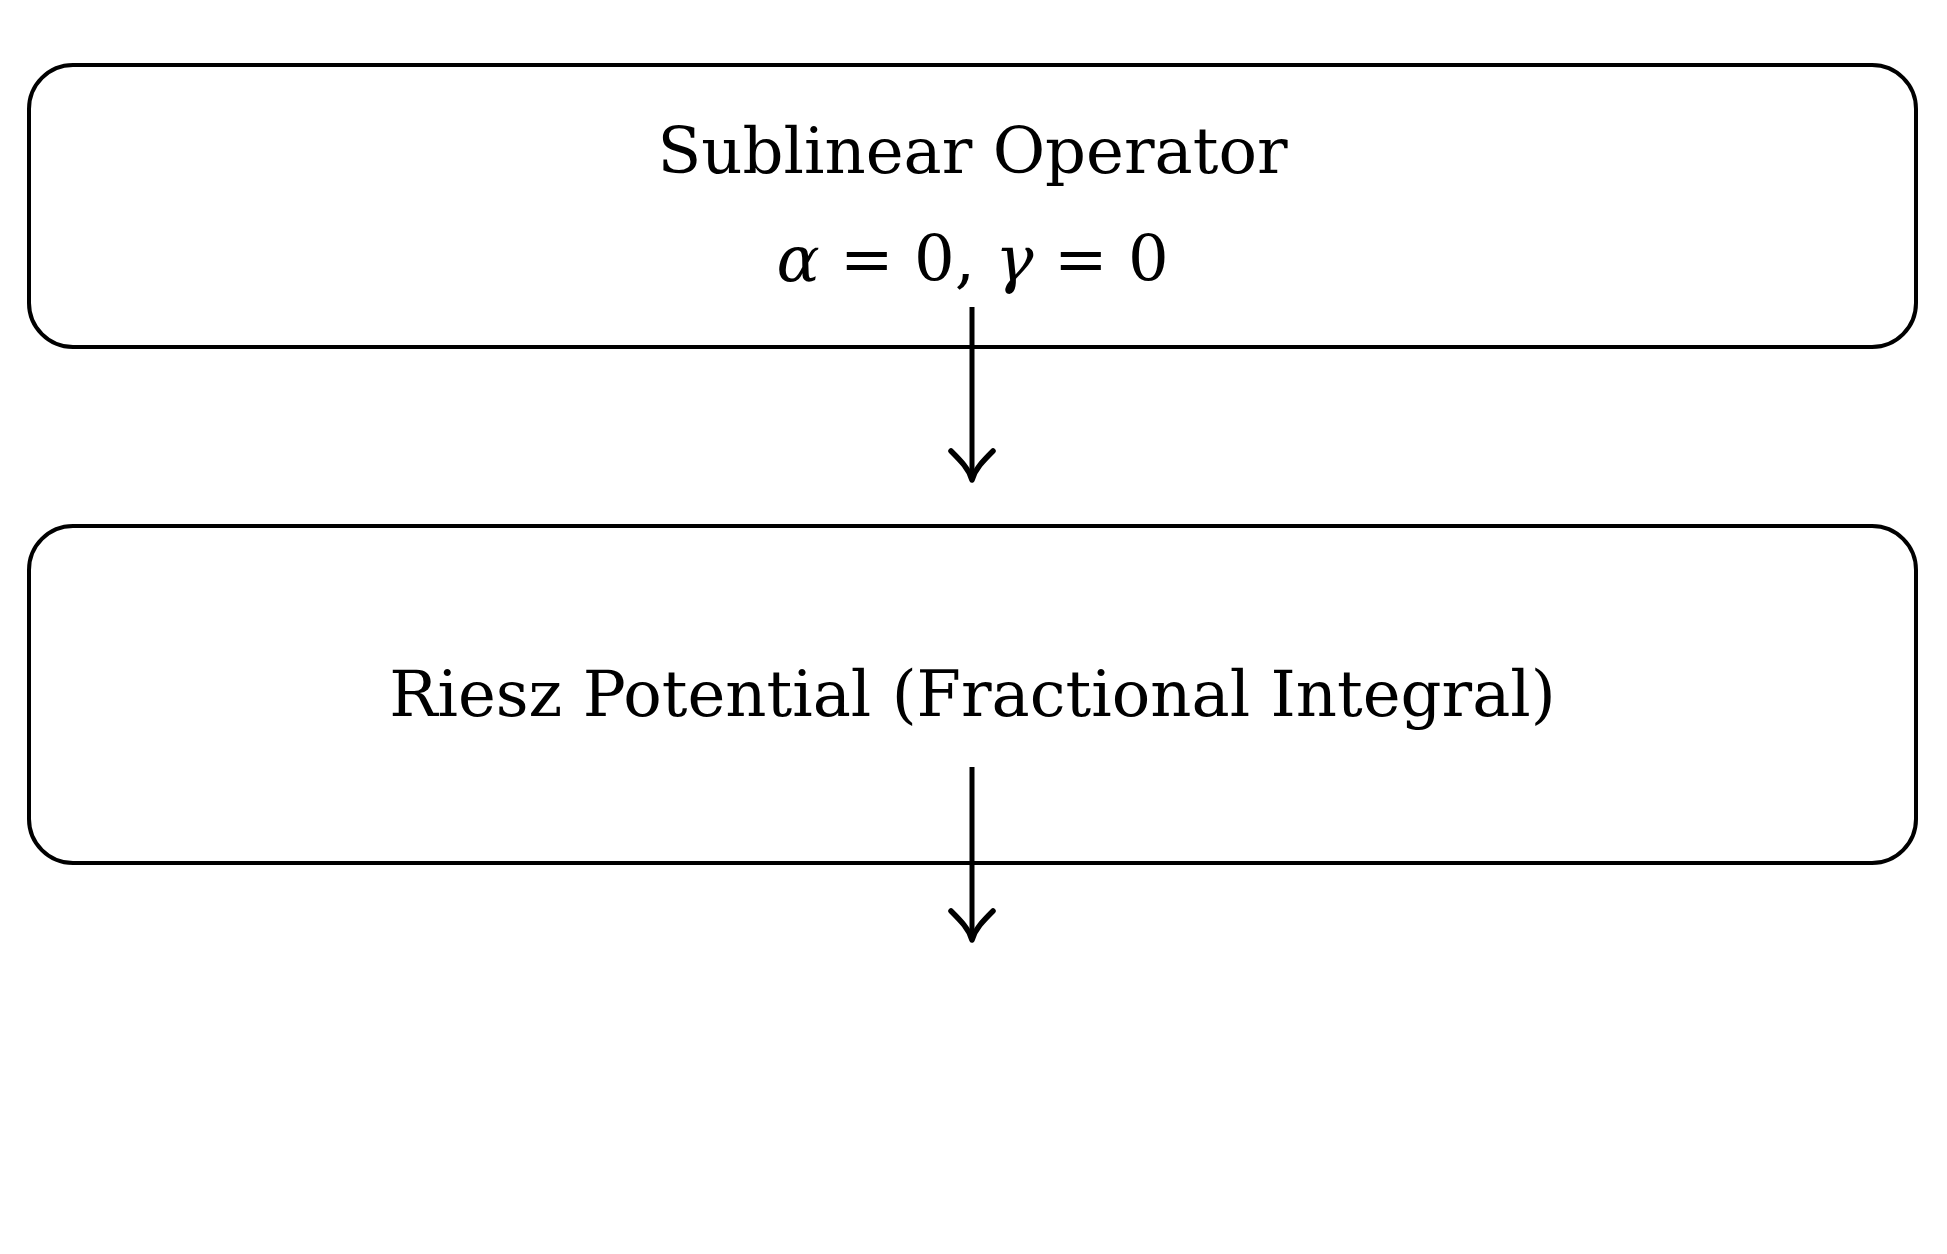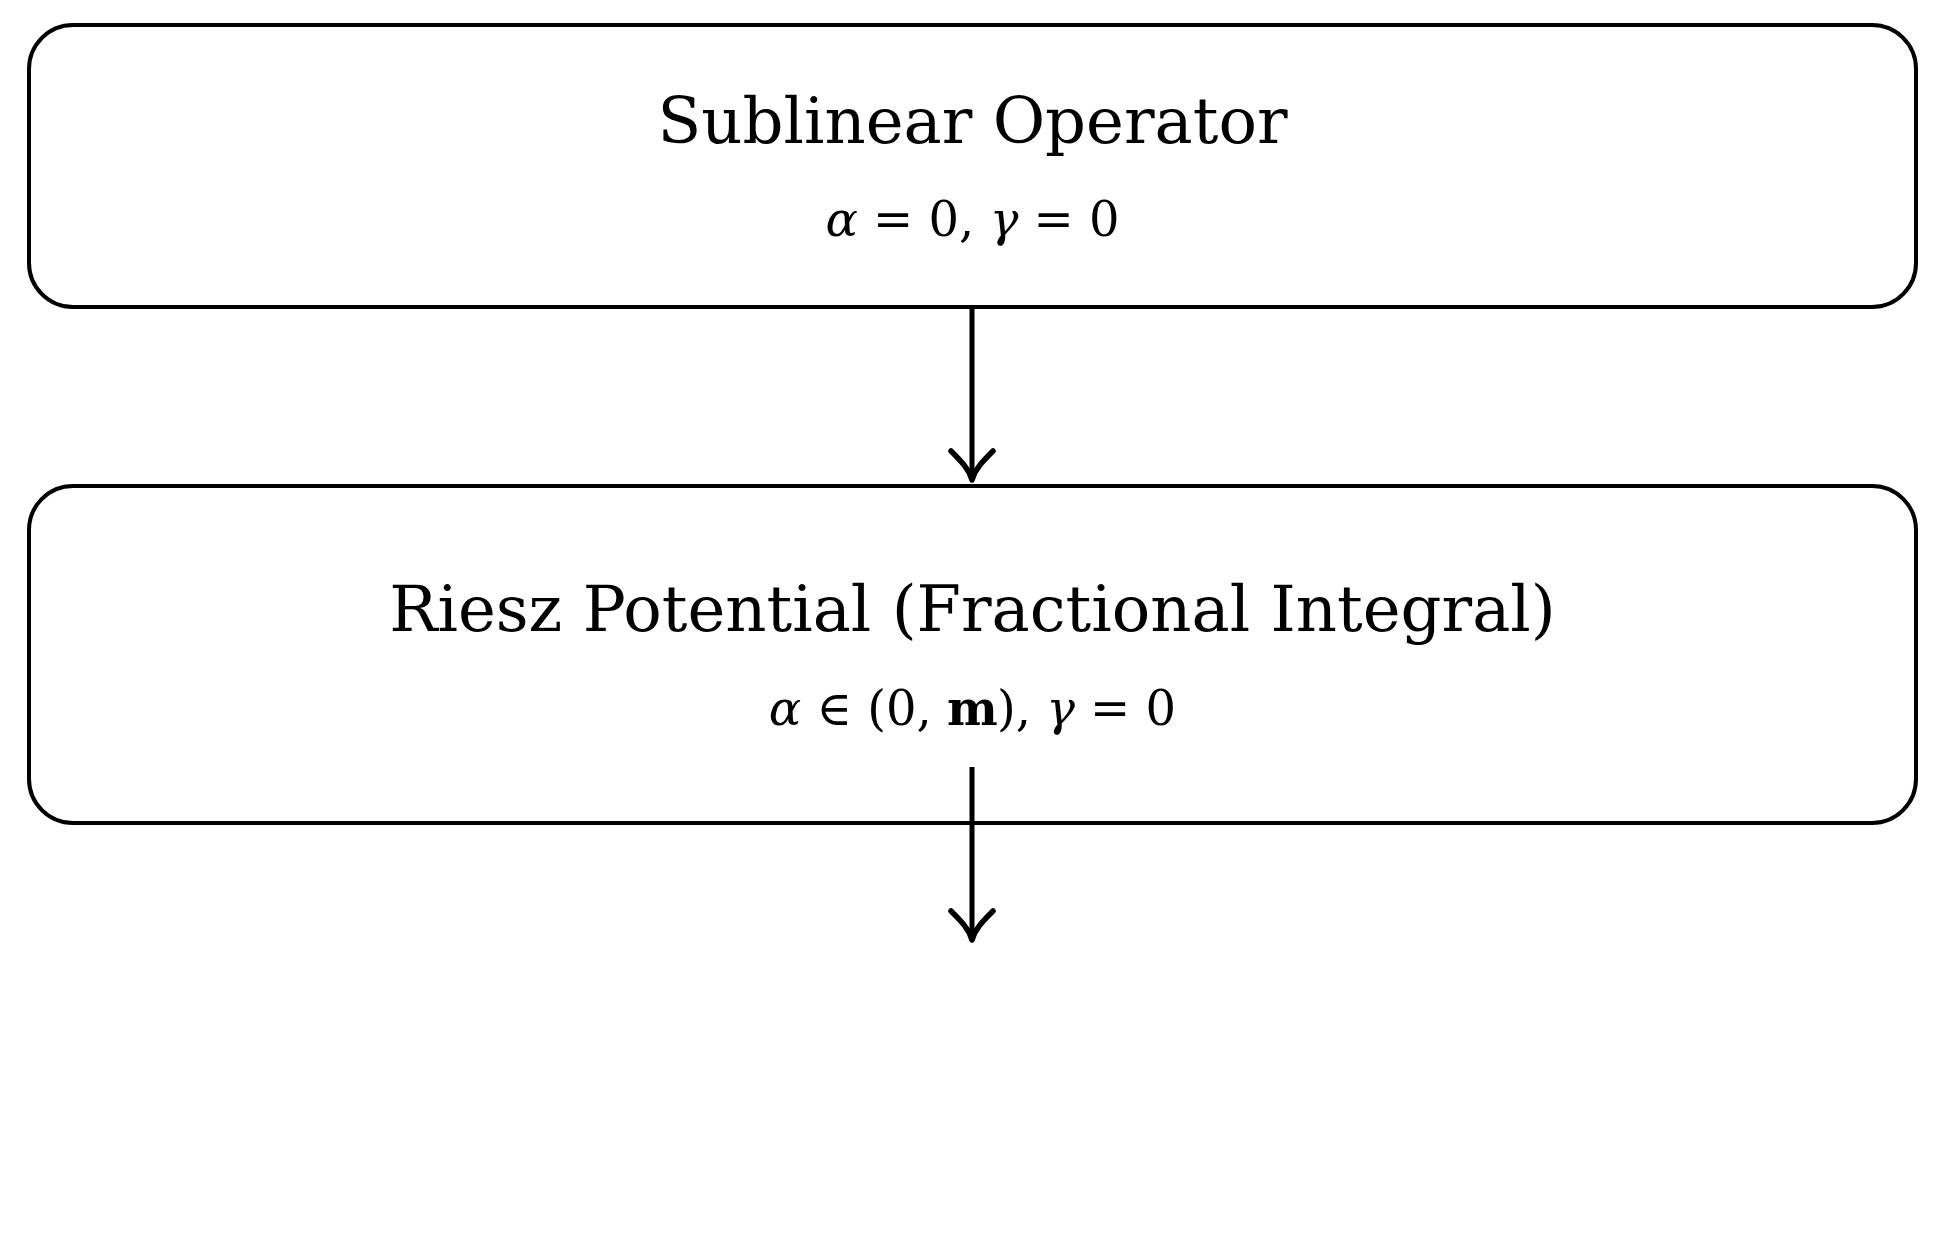--- a/index.html
+++ b/index.html
@@ -23,32 +23,33 @@
     box-sizing: border-box;
     border: 4px solid #000000;
     border-radius: 46px;
     background: #ffffff;
     display: flex;
     flex-direction: column;
     align-items: center;
     justify-content: center;
     gap: 34px;
     text-align: center;
+    margin-top: 40px;
   }
   .node-1 { top: 23px;  height: 286px; }
   .node-2 { top: 484px; height: 341px; }
   .node-3 { top: 944px; height: 284px; }
 
   .node-title {
     font-size: 64px;
     line-height: 1.15;
     white-space: nowrap;
   }
   .node-subtitle {
-    font-size: 48px;
+    font-size: 64px;
     line-height: 1.15;
     white-space: nowrap;
     text-align: center;
   }
   .math-it {
     font-style: italic;
   }
   .math-rm {
     font-style: normal;
   }
@@ -92,23 +93,20 @@
     </div>
   </section>
 
   <svg class="arrow arrow-1" viewBox="0 0 64 178" aria-hidden="true">
     <line x1="32" y1="0" x2="32" y2="170" stroke-width="5"></line>
     <path d="M 11 144 C 21 154 29 162 32 173 C 35 162 43 154 53 144" fill="none" stroke-width="5.5" stroke-linecap="round" stroke-linejoin="round"></path>
   </svg>
 
   <section class="node node-2">
     <div class="node-title">Riesz Potential (Fractional Integral)</div>
-    <div class="node-subtitle">
-      <span class="math-it">α</span><span class="math-rm"> ∈ (0, </span><span class="frak-m">m</span><span class="math-rm">), </span><span class="math-it">γ</span><span class="math-rm"> = 0</span>
-    </div>
   </section>
 
   <svg class="arrow arrow-2" viewBox="0 0 64 178" aria-hidden="true">
     <line x1="32" y1="0" x2="32" y2="170" stroke-width="5"></line>
     <path d="M 11 144 C 21 154 29 162 32 173 C 35 162 43 154 53 144" fill="none" stroke-width="5.5" stroke-linecap="round" stroke-linejoin="round"></path>
   </svg>
 
 
 </div>
 

